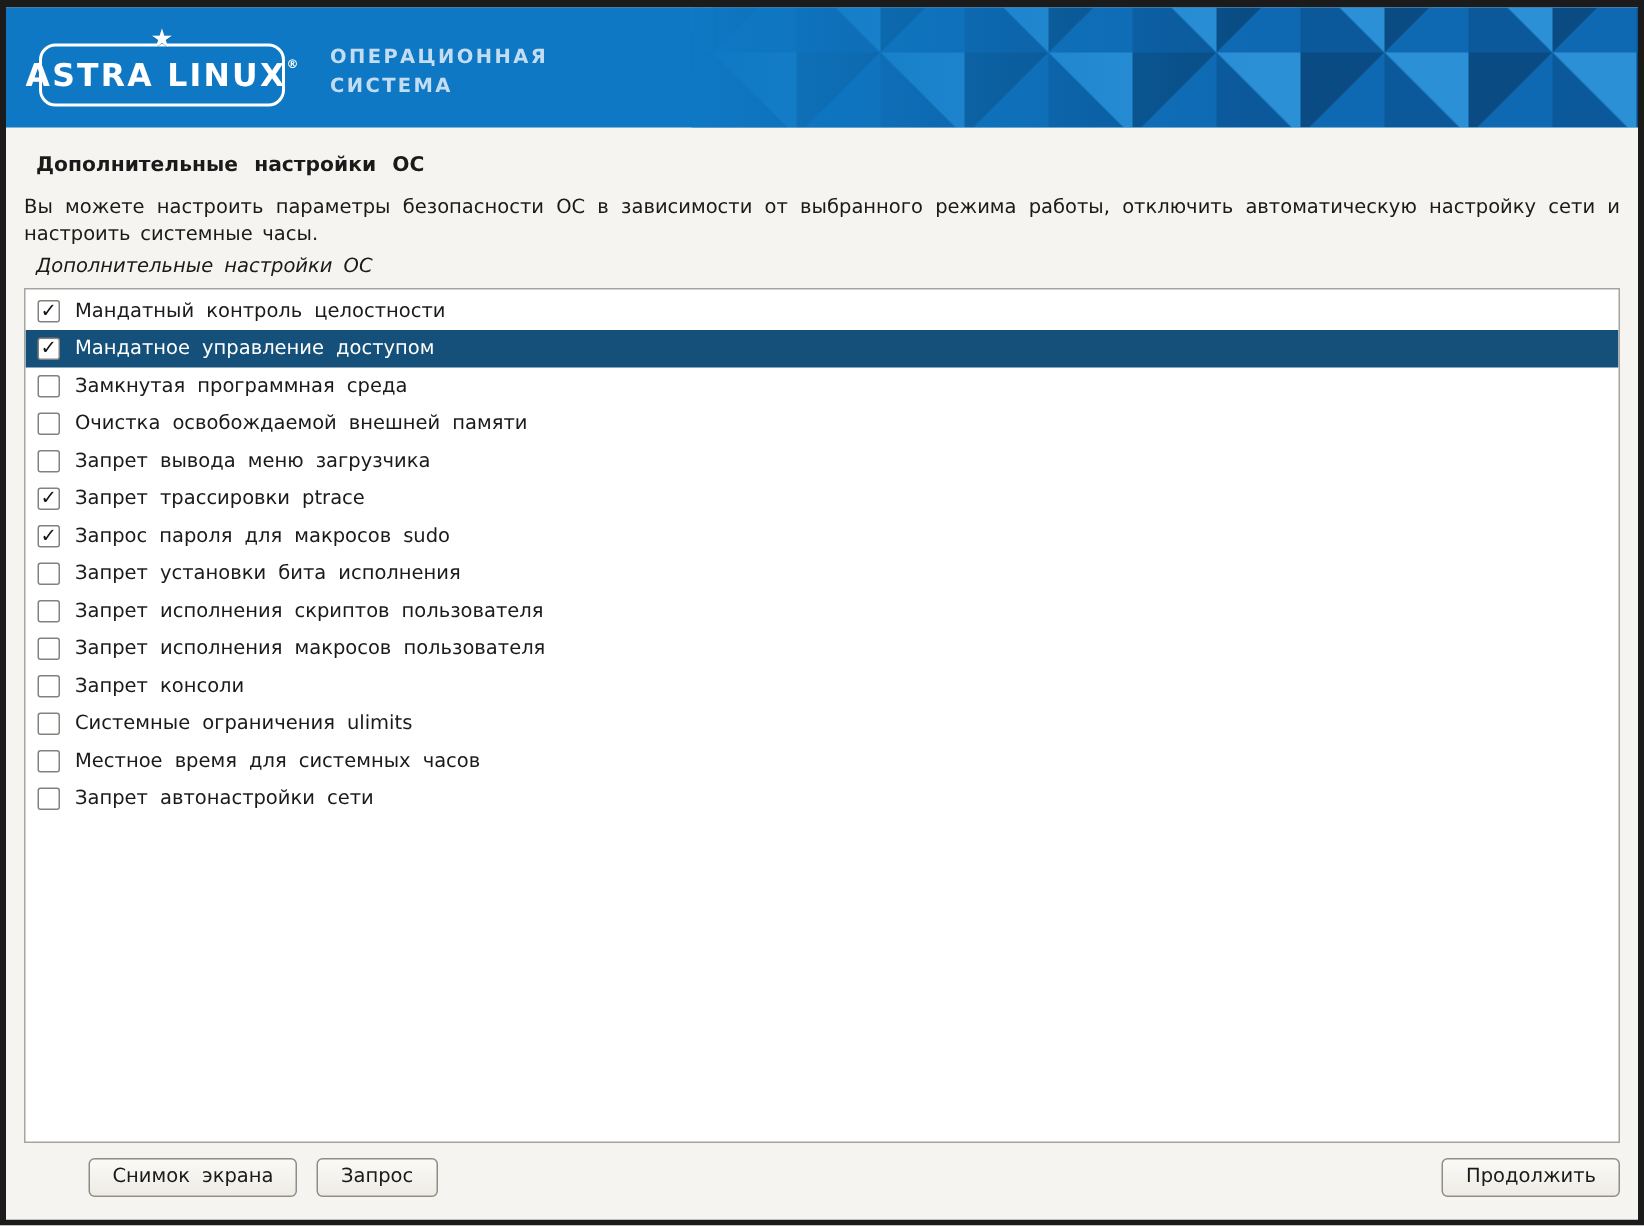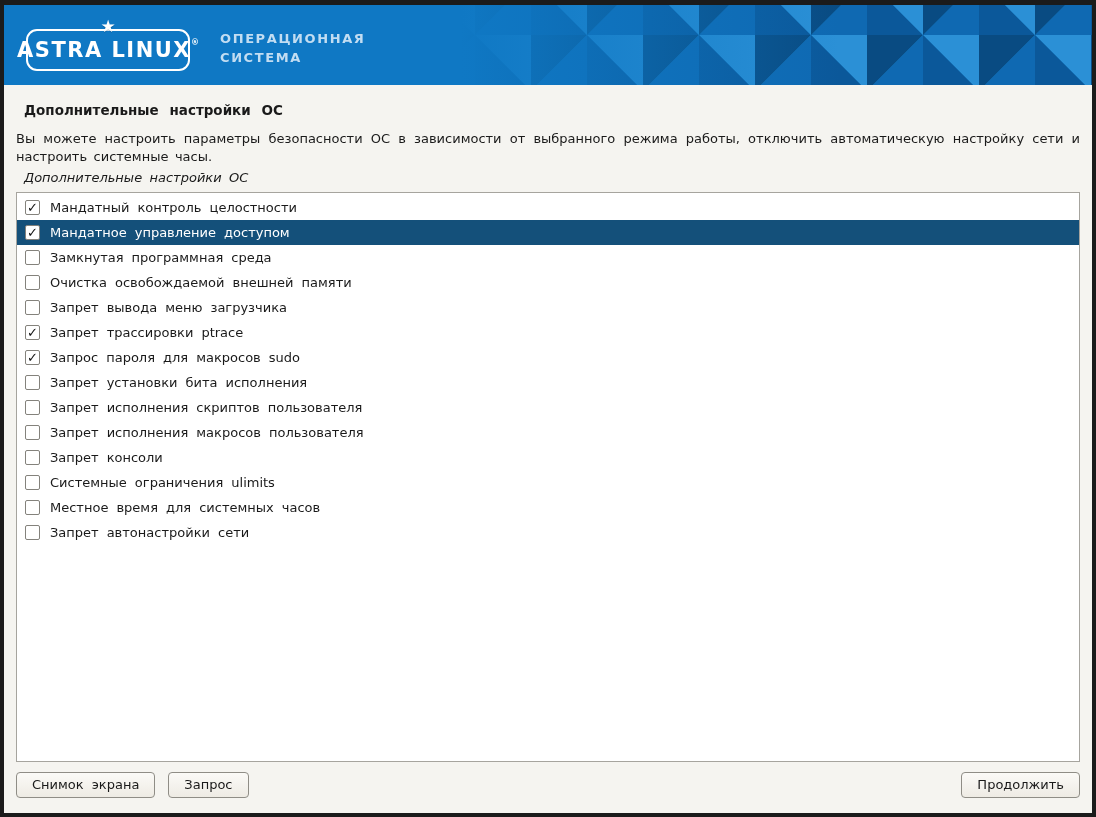--- a/index.html
+++ b/index.html
@@ -86,21 +86,21 @@
   
   .footer{
     flex:0 0 51px;display:flex;align-items:center;
     padding:0 12px 6px 12px;background:var(--content-bg);
   }
   .btn{
     font-family:inherit;font-size:13px;color:var(--text-color);
     word-spacing:0.3em;
     background:linear-gradient(to bottom,#FBFAF7,#EEEBE4);
     border:1px solid var(--button-border);border-radius:4px;
-    height:26px;padding:0 15px;cursor:pointer;
+    height:26px;padding:0 15px;cursor:pointer;margin-left:43px;
   }
   .btn + .btn{margin-left:13px;}
   .btn.continue{margin-left:auto;}
 </style>
 </head>
 <body>
 
 <div class="window">
 
   <header class="header">

